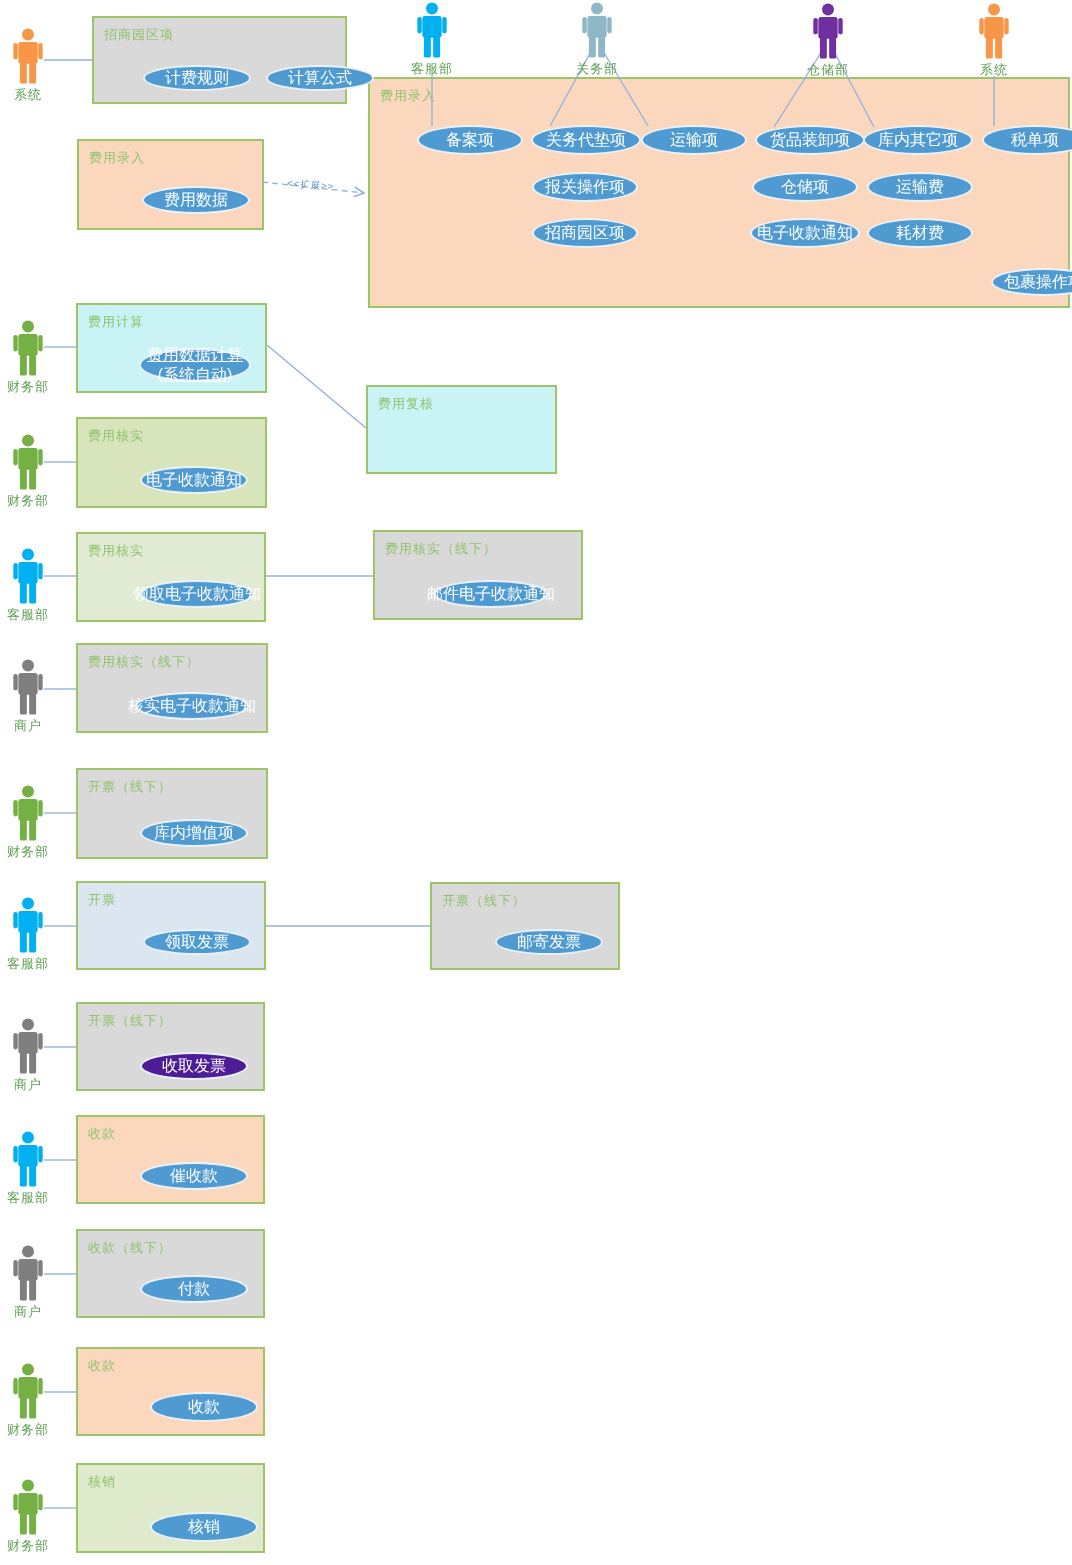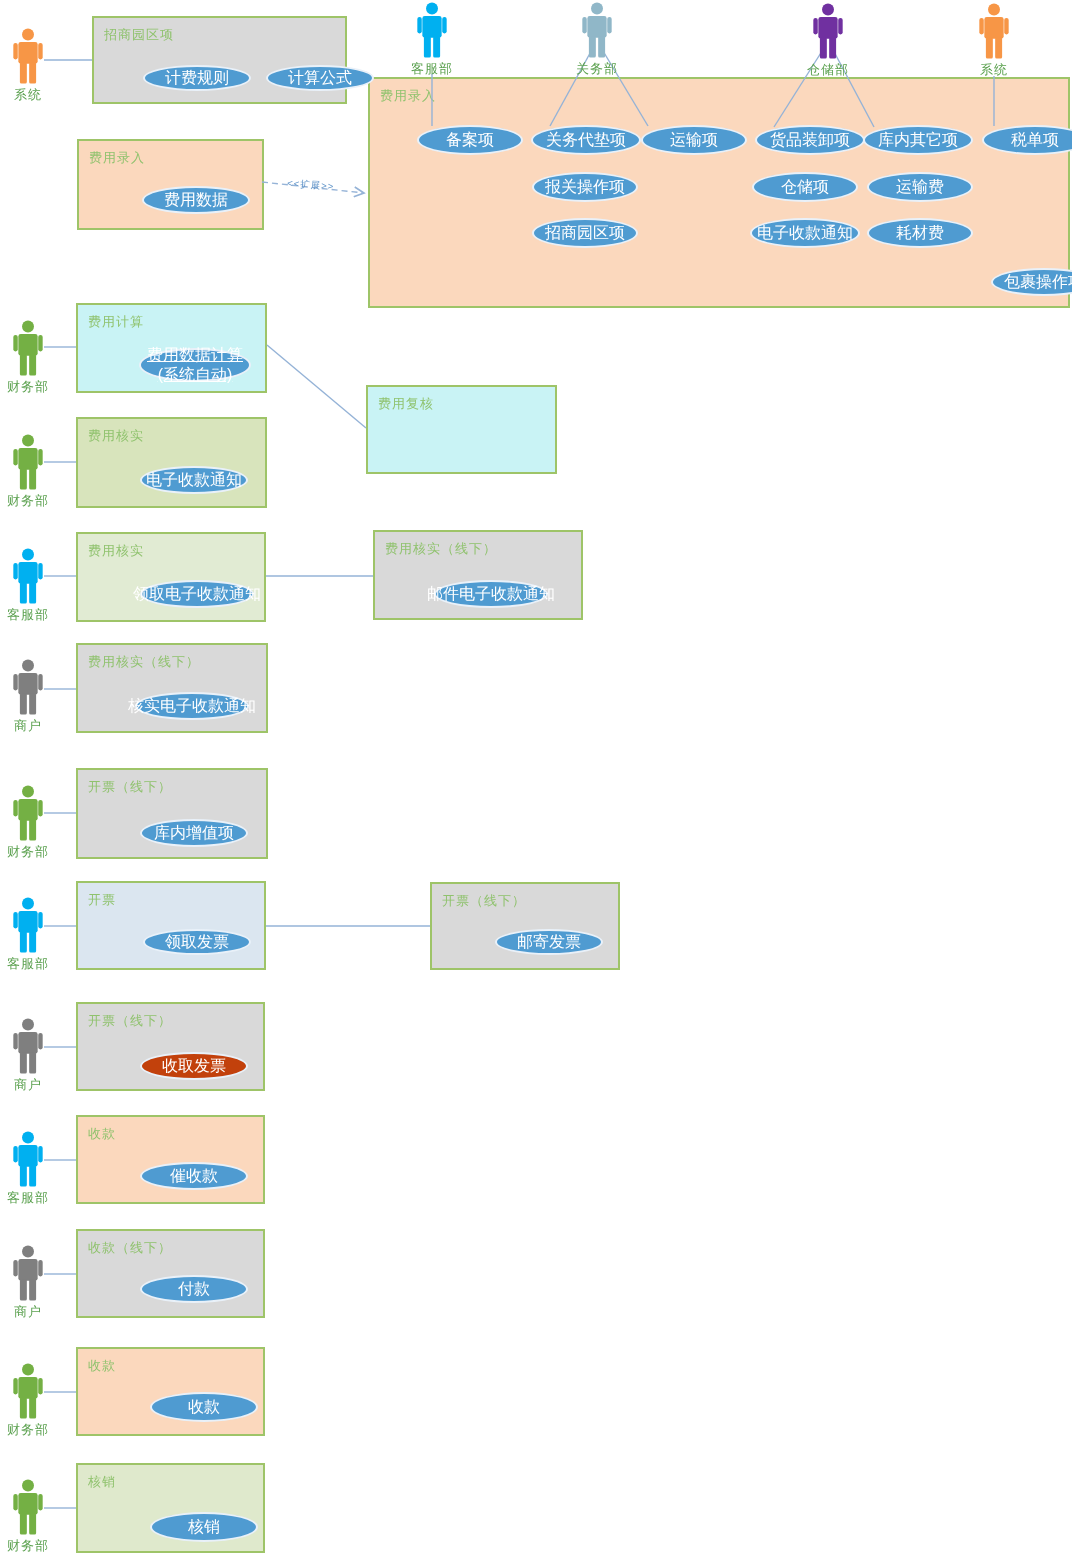--- a/index.html
+++ b/index.html
@@ -179,21 +179,21 @@
     </div>
     <div class="uc" style="left: 100px; top: 819px; width: 108px; height: 28px; background: rgb(79, 155, 209); color: rgb(255, 255, 255);">
       <span>库内增值项</span>
     </div>
     <div class="uc" style="left: 103px; top: 929px; width: 108px; height: 26px; background: rgb(79, 155, 209); color: rgb(255, 255, 255);">
       <span>领取发票</span>
     </div>
     <div class="uc" style="left: 455px; top: 929px; width: 108px; height: 26px; background: rgb(79, 155, 209); color: rgb(255, 255, 255);">
       <span>邮寄发票</span>
     </div>
-    <div class="uc" style="left: 100px; top: 1052px; width: 108px; height: 28px; background: #c2410c; color: rgb(255, 255, 255);">
+    <div class="uc" style="left: 100px; top: 1052px; width: 108px; height: 28px; background: #4c1d95; color: rgb(255, 255, 255);">
       <span>收取发票</span>
     </div>
     <div class="uc" style="left: 100px; top: 1162px; width: 108px; height: 28px; background: rgb(79, 155, 209); color: rgb(255, 255, 255);">
       <span>催收款</span>
     </div>
     <div class="uc" style="left: 100px; top: 1275px; width: 108px; height: 28px; background: rgb(79, 155, 209); color: rgb(255, 255, 255);">
       <span>付款</span>
     </div>
     <div class="uc" style="left: 110px; top: 1392px; width: 108px; height: 30px; background: rgb(79, 155, 209); color: rgb(255, 255, 255);">
       <span>收款</span>

